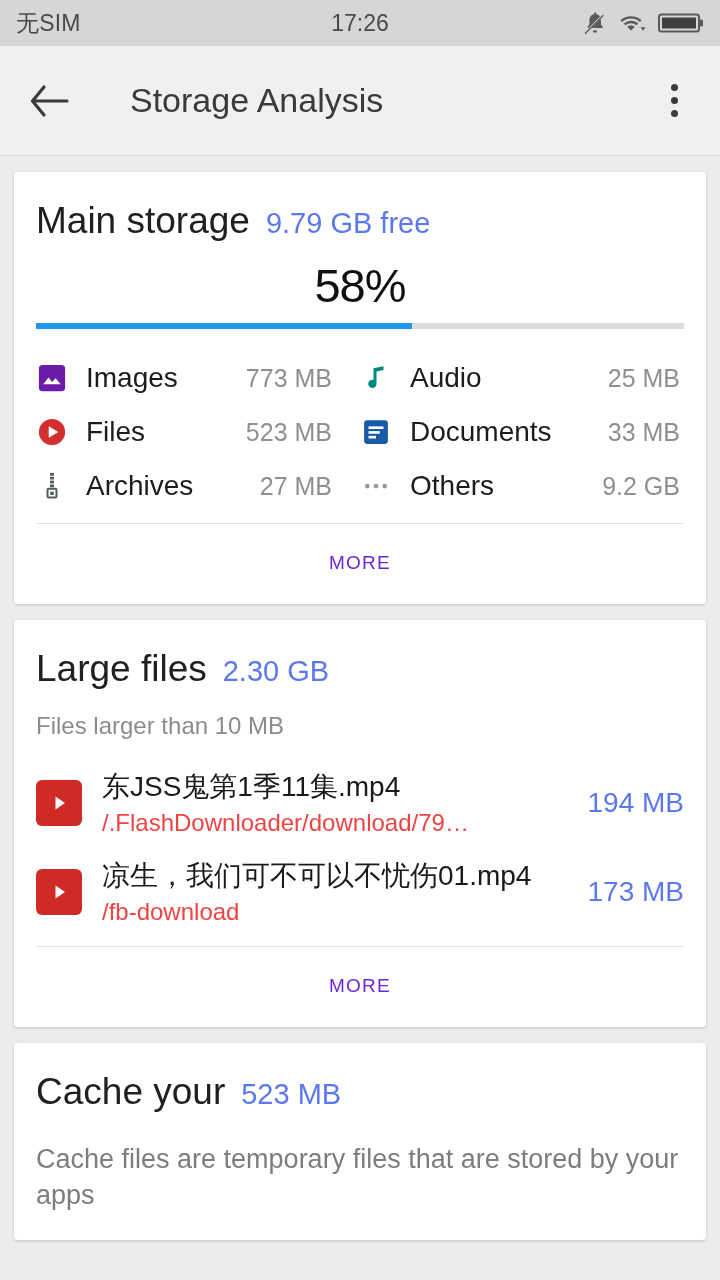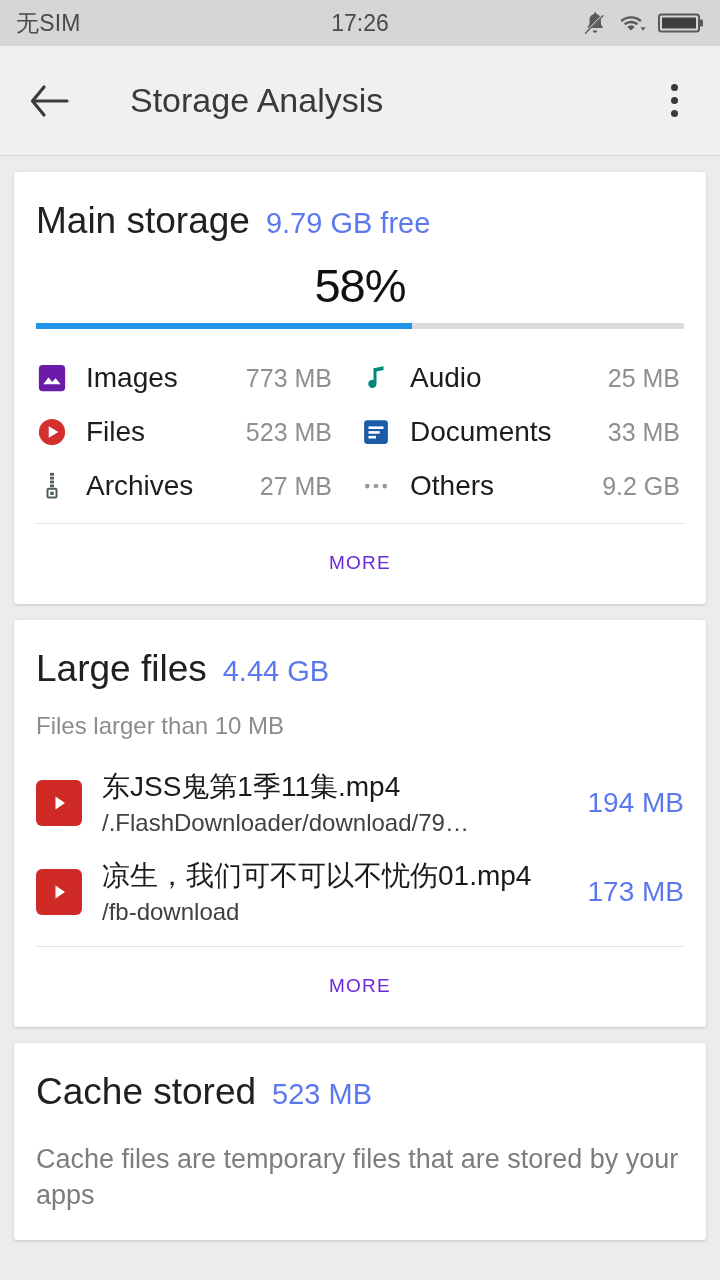--- a/index.html
+++ b/index.html
@@ -76,21 +76,21 @@
     text-align:center; font-size:19px; color:#6d28d9;
     letter-spacing:1.2px; padding:28px 0 30px 0;
   }
 
   
   .file-row{ display:flex; align-items:center; padding:10px 0; }
   .file-ico{ width:46px; height:46px; flex:0 0 46px; border-radius:6px;
              background:#cf2a25; display:flex; align-items:center; justify-content:center;}
   .file-meta{ margin-left:20px; min-width:0; flex:1; }
   .file-name{ font-size:28px; color:#1a1a1a; white-space:nowrap; overflow:hidden; text-overflow:ellipsis;}
-  .file-path{ font-size:24px; color:#404040; margin-top:3px; white-space:nowrap; overflow:hidden;}
+  .file-path{ font-size:24px; color:#ef4444; margin-top:3px; white-space:nowrap; overflow:hidden;}
   .file-size{ font-size:28px; color:#5c78ef; margin-left:16px; white-space:nowrap;}
 
   .cache-desc{ font-size:27px; color:#7d7d7d; line-height:1.35; margin-top:28px; padding-bottom:26px;}
 </style>
 </head>
 <body>
 
 <div class="statusbar">
   <span class="sb-carrier">无SIM</span>
   <span class="sb-clock">17:26</span>
@@ -214,21 +214,21 @@
         </div>
       </div>
 
     <div class="divider"></div>
     <div class="more-btn">MORE</div>
   </div>
 
   <div class="card">
     <div class="card-head">
       <span class="card-title">Large files</span>
-      <span class="card-value">4.44 GB</span>
+      <span class="card-value">2.30 GB</span>
     </div>
     <div class="card-sub">Files larger than 10 MB</div>
 
     <div id="fileList" style="margin-top:18px">
         <div class="file-row">
           <span class="file-ico">
             <svg width="24" height="24" viewBox="0 0 24 24">
               <path d="M8.5 5.5 18 12l-9.5 6.5z" fill="#fff"></path>
             </svg>
           </span>
@@ -251,19 +251,19 @@
           <span class="file-size">173 MB</span>
         </div>
       </div>
 
     <div class="divider"></div>
     <div class="more-btn">MORE</div>
   </div>
 
   <div class="card">
     <div class="card-head">
-      <span class="card-title">Cache stored</span>
+      <span class="card-title">Cache your</span>
       <span class="card-value">523 MB</span>
     </div>
     <div class="cache-desc">Cache files are temporary files that are stored by your apps</div>
   </div>
 
 </div>
 
 </body></html>

